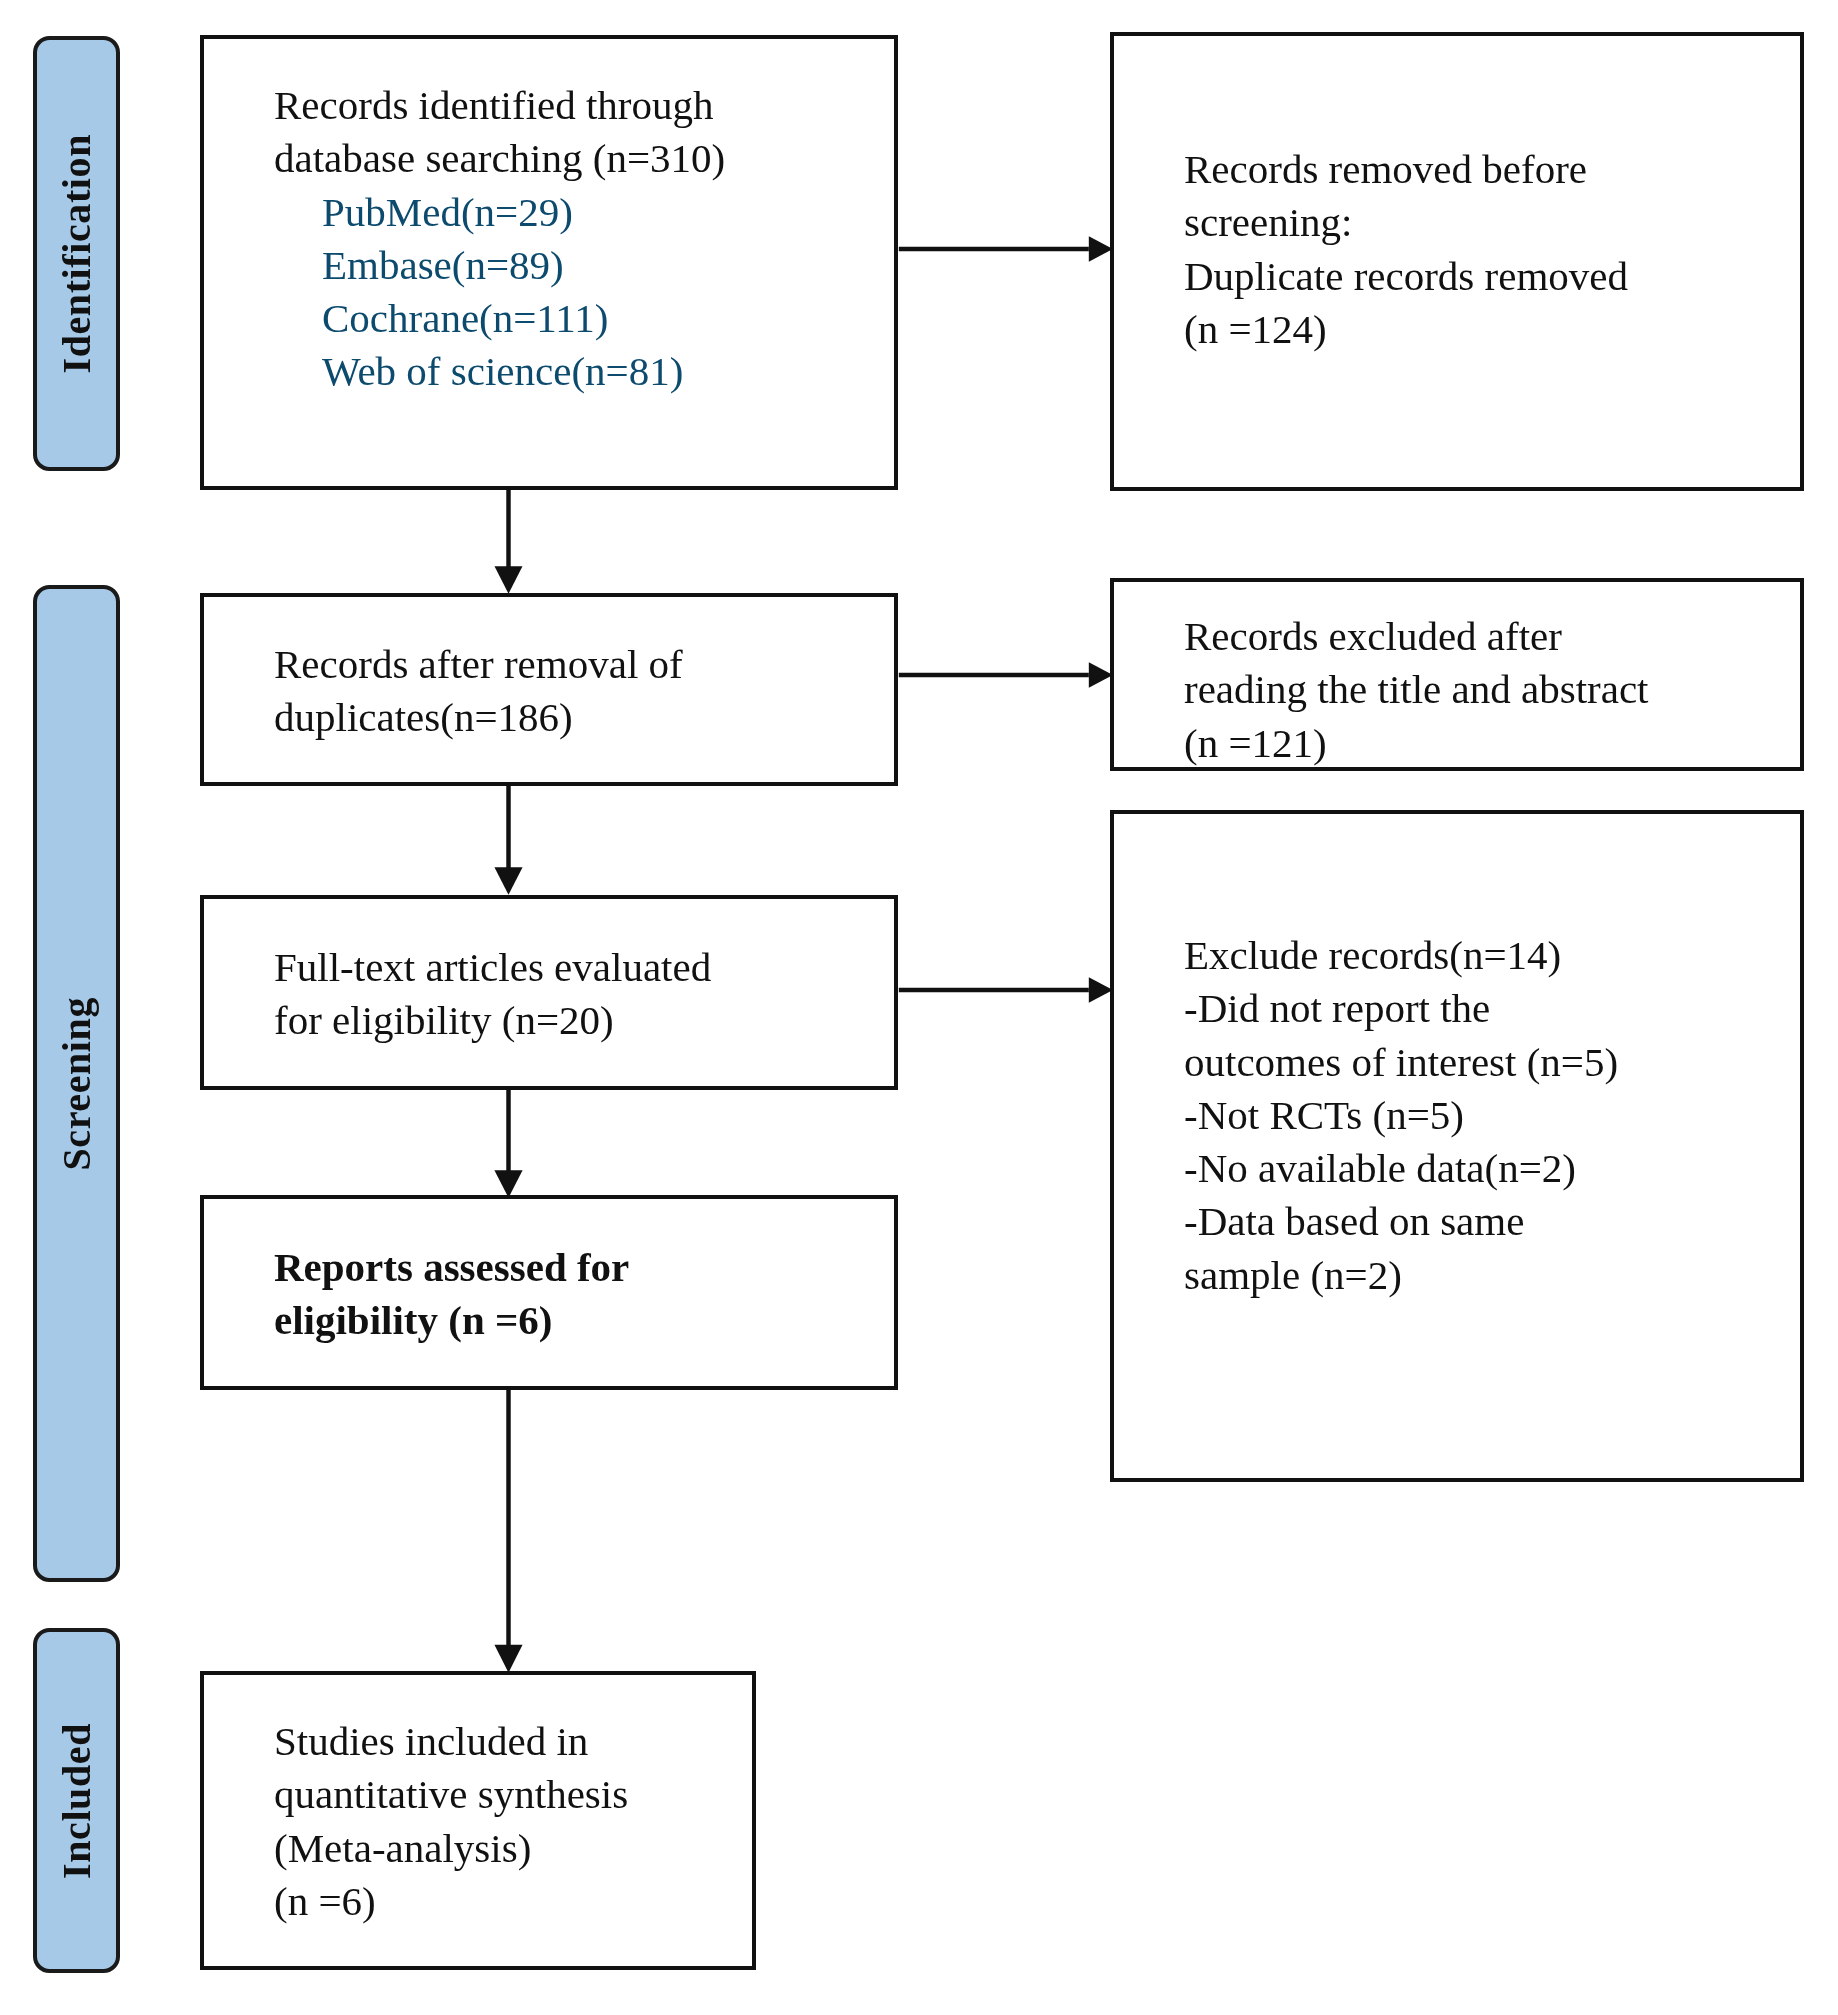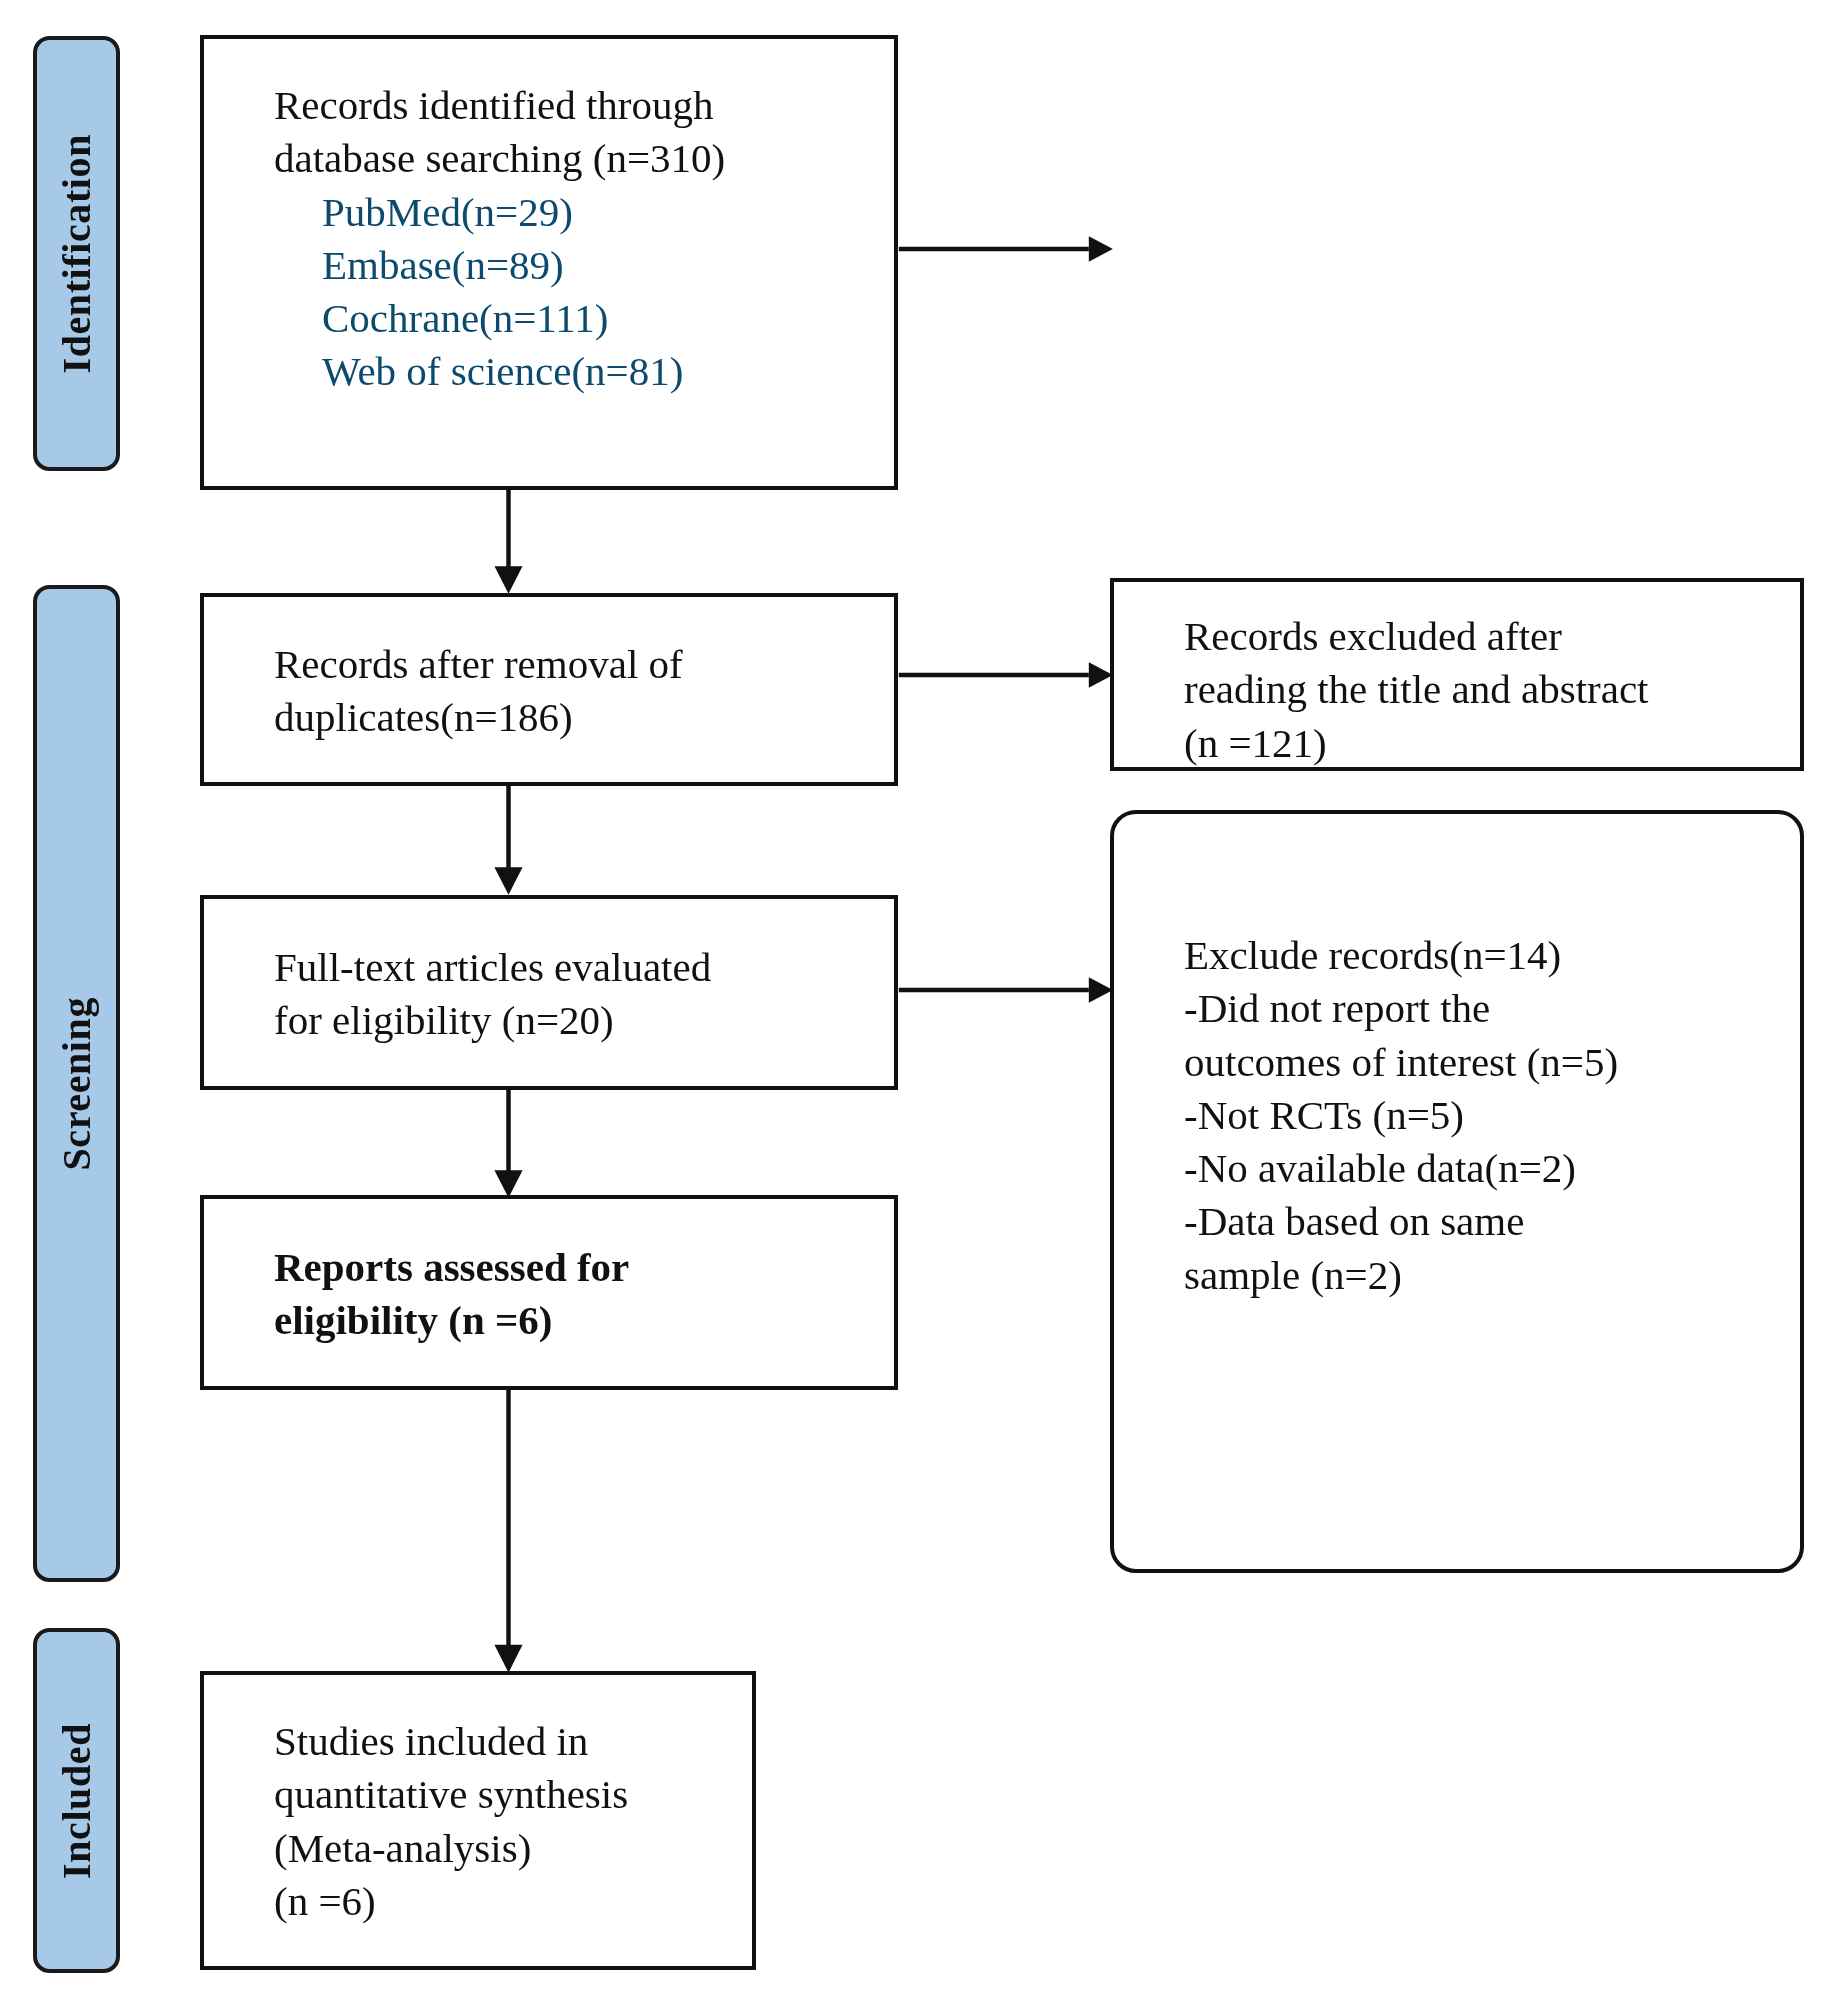--- a/index.html
+++ b/index.html
@@ -85,21 +85,21 @@
   #box-included     { left: 200px;  top: 1671px; width: 556px; height: 299px; }
   #box-included .inner { padding: 40px 0 0 46px; }
 
   
   #box-removed      { left: 1110px; top: 32px;   width: 694px; height: 459px; }
   #box-removed .inner { padding: 107px 0 0 46px; }
 
   #box-excluded-ta  { left: 1110px; top: 578px;  width: 694px; height: 193px; }
   #box-excluded-ta .inner { padding: 28px 0 0 46px; }
 
-  #box-excluded-ft  { left: 1110px; top: 810px; width: 694px; height: 763px; border-radius: 26px; }
+  #box-excluded-ft  { left: 1110px; top: 810px; width: 694px; height: 672px; }
   #box-excluded-ft .inner { padding: 115px 0 0 46px; }
 
   
   .conn {
     position: absolute;
   }
   .conn svg { display: block; }
 </style>
 </head>
 <body>
@@ -152,20 +152,28 @@
 
   <div class="flow-box" id="box-included">
     <div class="inner">
       <span class="box-text">Studies included in
 quantitative synthesis
 (Meta-analysis)
 (n =6)</span>
     </div>
   </div>
 
+  <div class="flow-box" id="box-removed">
+    <div class="inner">
+      <span class="box-text">Records removed before
+screening:
+Duplicate records removed
+(n =124)</span>
+    </div>
+  </div>
 
   <div class="flow-box" id="box-excluded-ta">
     <div class="inner">
       <span class="box-text">Records excluded after
 reading the title and abstract
 (n =121)</span>
     </div>
   </div>
 
   <div class="flow-box" id="box-excluded-ft">

